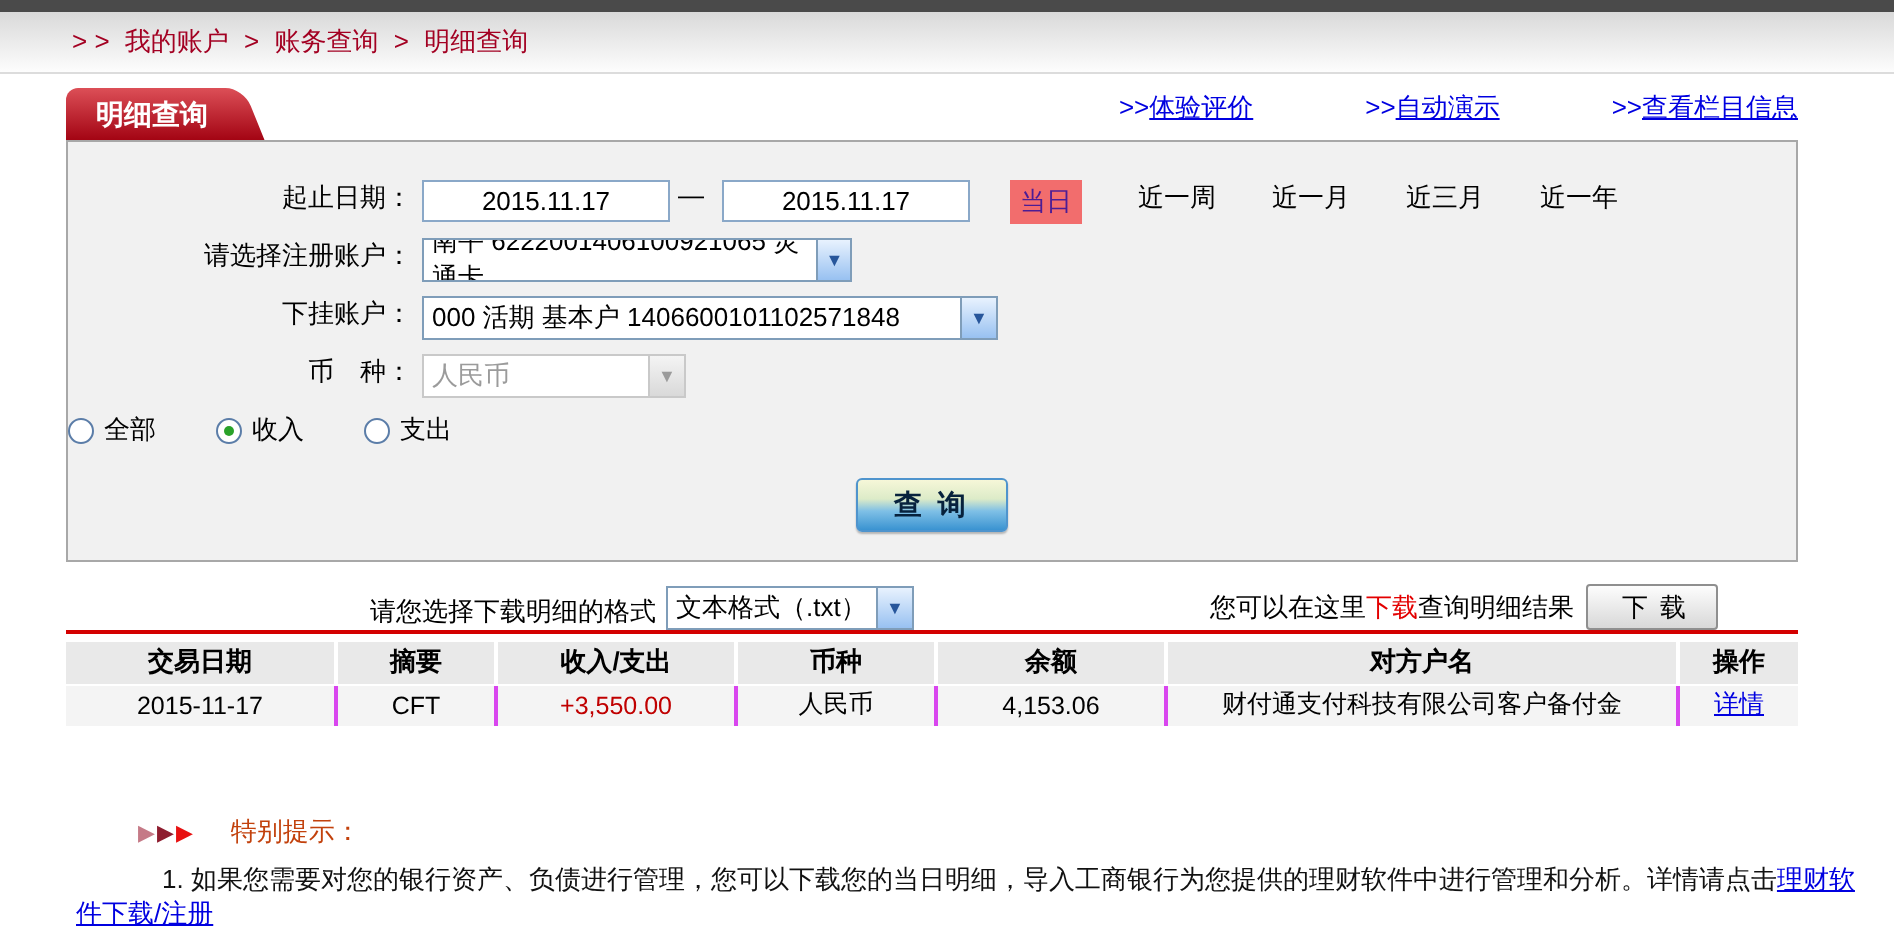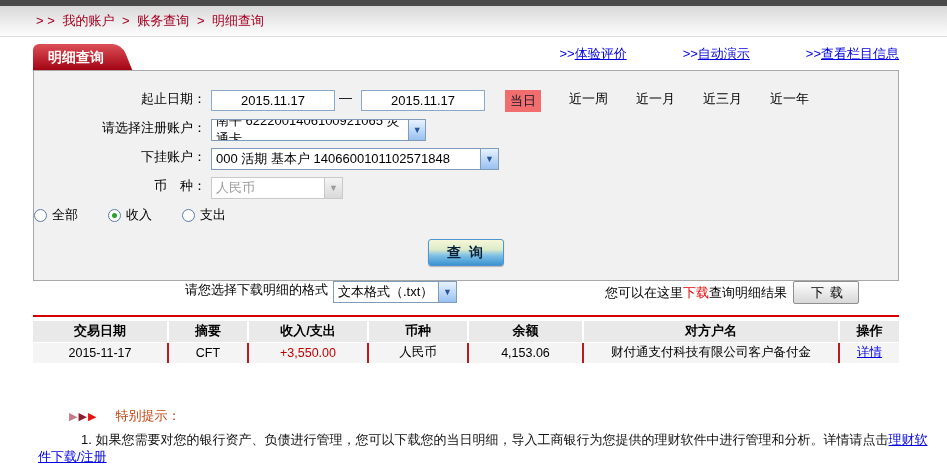--- a/index.html
+++ b/index.html
@@ -23,21 +23,21 @@
   .hlinks { margin-left:auto; display:flex; gap:56px; padding-bottom:7px; font-size:13px; }
   .hlink { color:#0000e0; cursor:pointer; white-space:nowrap; }
   .hlink u { text-decoration:underline; }
 
   .panel { border:1px solid #a8a8a8; background:#f1f1f1; padding:12px 0 14px; }
   .frow { display:flex; margin:7px 0; font-size:13px; color:#000; }
   .flabel { width:172px; text-align:right; flex:none; }
   .tbox { width:124px; height:21px; border:1px solid #8aa8c8; background:#fff;
     text-align:center; font-size:13px; font-family:inherit; margin-left:5px; }
   .dash { margin:0 4px; }
-  .badge { margin-left:20px; background:#f26d6d; color:#0f172a; padding:2px 5px; font-size:13px; cursor:pointer; }
+  .badge { margin-left:20px; background:#f26d6d; color:#4c1d95; padding:2px 5px; font-size:13px; cursor:pointer; }
   .range { margin-left:28px; cursor:pointer; }
 
   .xp-select { display:inline-flex; align-items:center; height:22px; border:1px solid #7f9db9;
     background:#fff; font-size:13px; padding-left:4px; margin-left:5px; cursor:pointer; overflow:hidden; }
   .xp-select .arrow { width:18px; align-self:stretch; margin-left:auto;
     background:linear-gradient(#e8f2fe,#98c1f1); border-left:1px solid #7f9db9;
     display:flex; align-items:center; justify-content:center; color:#27569b; font-size:9px; }
   .xp-select.disabled { border-color:#c9c9c9; color:#9b9b9b; cursor:default; }
   .xp-select.disabled .arrow { background:linear-gradient(#f4f4f4,#d9d9d9);
     border-left-color:#c9c9c9; color:#9b9b9b; }
@@ -51,33 +51,33 @@
     margin-right:5px; position:relative; flex:none; }
   .radio.checked .rdot::after { content:""; position:absolute; left:3px; top:3px;
     width:5px; height:5px; border-radius:50%; background:#2aa22a; }
 
   .qbtn-wrap { text-align:center; margin-top:15px; }
   .qbtn { width:76px; height:27px; border:1px solid #4f94cd; border-radius:3px;
     background:linear-gradient(#f6f7d8 0%,#dcebc8 38%,#7fc0e6 62%,#3a93d1 100%);
     font-size:14px; font-weight:bold; color:#07223d; font-family:inherit; cursor:pointer;
     box-shadow:0 1px 1px rgba(0,0,0,.25); letter-spacing:2px; }
 
-  .dl-bar { height:34px; display:flex; align-items:flex-start; font-size:13px; padding-left:152px; }
+  .dl-bar { height:34px; display:flex; align-items:flex-end; font-size:13px; padding-left:152px; }
   .dl-right { margin-left:auto; margin-right:40px; display:flex; align-items:center; }
   .red { color:#e30000; }
   .dlbtn { width:66px; height:23px; margin-left:6px; border:1px solid #8f8f8f; border-radius:2px;
     background:linear-gradient(#fdfdfd,#d8d8d8); font-size:13px; font-family:inherit;
     letter-spacing:6px; padding-left:8px; cursor:pointer; }
   .red-line { height:2px; background:#d40000; }
 
   table.tx { width:100%; border-collapse:collapse; margin-top:4px; table-layout:fixed; }
   table.tx th { background:#e9e9e9; font-size:13px; font-weight:bold; height:21px;
     border-left:2px solid #fff; border-bottom:1px solid #fff; }
   table.tx td { background:#f4f4f4; font-size:12.5px; height:21px; text-align:center;
-    border-left:2px solid #b91c1c; }
+    border-left:2px solid #d946ef; }
   table.tx th:first-child, table.tx td:first-child { border-left:none; }
   .amt { color:#c00000; }
 
   .notice { margin-top:44px; }
   .ntitle { display:flex; align-items:center; font-size:13px; margin-left:36px; }
   .arrows { font-size:11px; letter-spacing:1px; margin-right:18px; }
   .arrows i { font-style:normal; }
   .a1{color:#c57a87;} .a2{color:#8e1c2e;} .a3{color:#e81111;}
   .ntext { color:#c2410c; font-weight:normal; }
   .npara { margin-left:5px; width:895px; font-size:13px; color:#111; line-height:17px;

